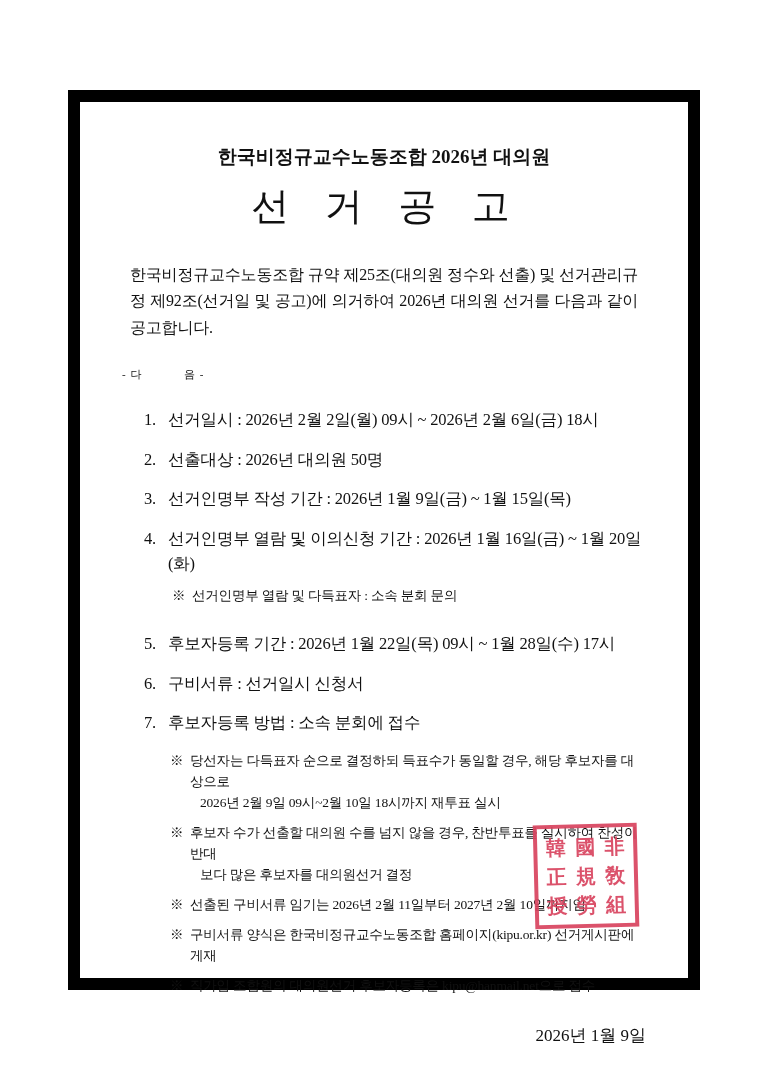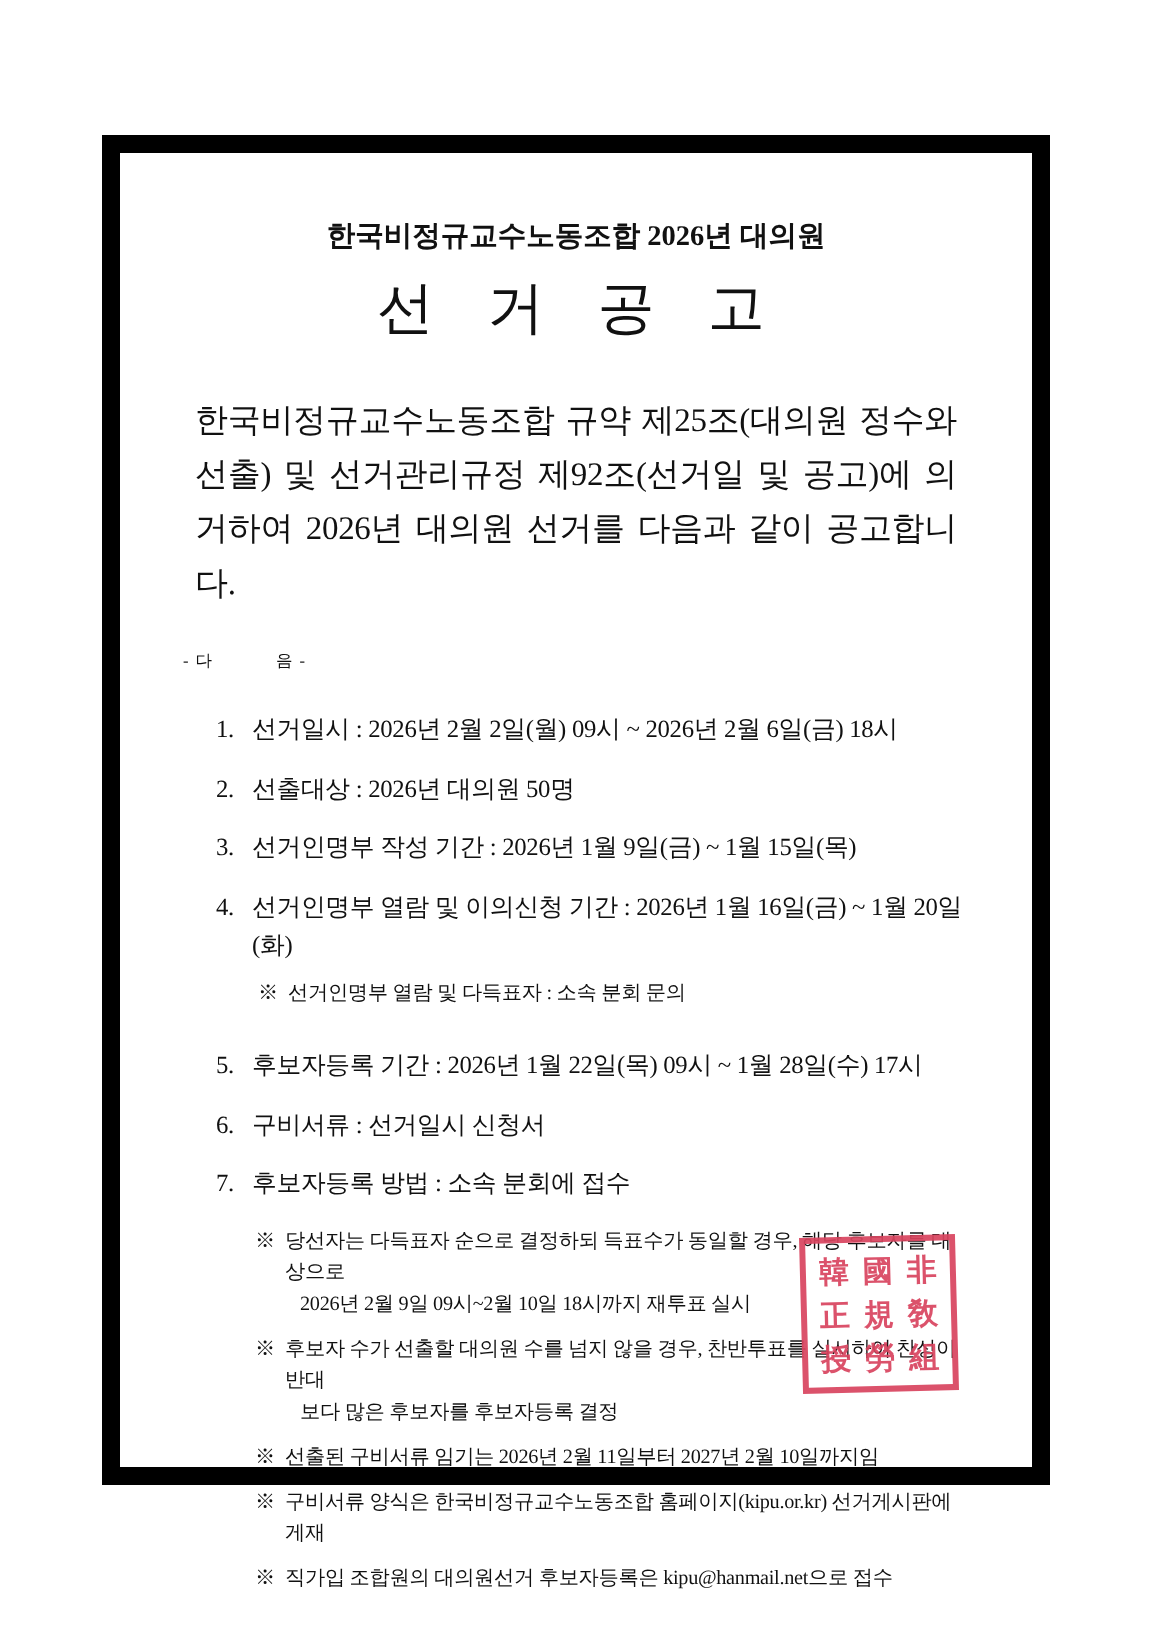--- a/index.html
+++ b/index.html
@@ -58,21 +58,21 @@
     text-align: center;
     font-size: 38px;
     font-weight: normal;
     letter-spacing: 13px;
     margin: 16px 0 0 6px;
     line-height: 1.1;
   }
 
   .intro {
     margin: 34px 8px 0 8px;
-    font-size: 22px;
+    font-size: 16px;
     line-height: 1.65;
     text-align: justify;
     letter-spacing: -0.2px;
   }
 
   .daum {
     text-align: left;
     font-size: 11px;
     margin-top: 26px;
     letter-spacing: 1px;
@@ -231,21 +231,21 @@
 
       <ul class="notes">
         <li class="note">
           <span class="star">※</span>
           <span>당선자는 다득표자 순으로 결정하되 득표수가 동일할 경우, 해당 후보자를 대상으로</span>
           <span class="cont">2026년 2월 9일 09시~2월 10일 18시까지 재투표 실시</span>
         </li>
         <li class="note">
           <span class="star">※</span>
           <span>후보자 수가 선출할 대의원 수를 넘지 않을 경우, 찬반투표를 실시하여 찬성이 반대</span>
-          <span class="cont">보다 많은 후보자를 후보자등록 결정</span>
+          <span class="cont">보다 많은 후보자를 대의원선거 결정</span>
         </li>
         <li class="note">
           <span class="star">※</span>
           <span>선출된 구비서류 임기는 2026년 2월 11일부터 2027년 2월 10일까지임</span>
         </li>
         <li class="note">
           <span class="star">※</span>
           <span>구비서류 양식은 한국비정규교수노동조합 홈페이지(kipu.or.kr) 선거게시판에 게재</span>
         </li>
         <li class="note">

